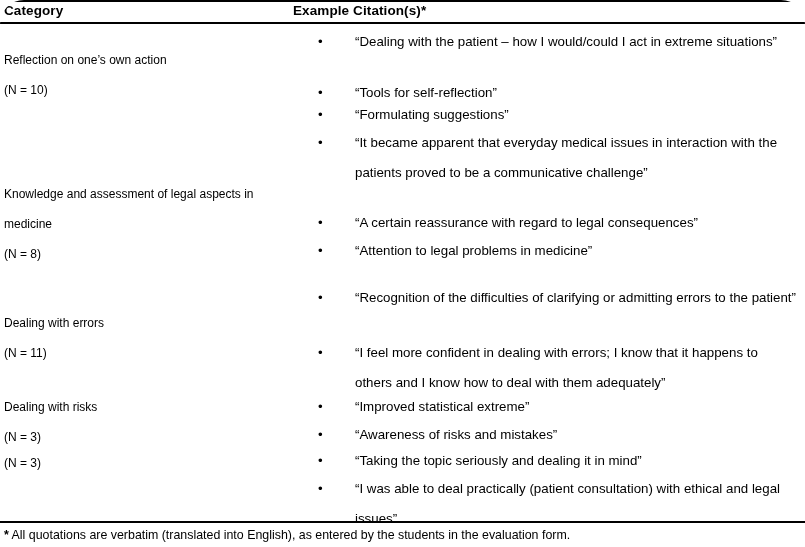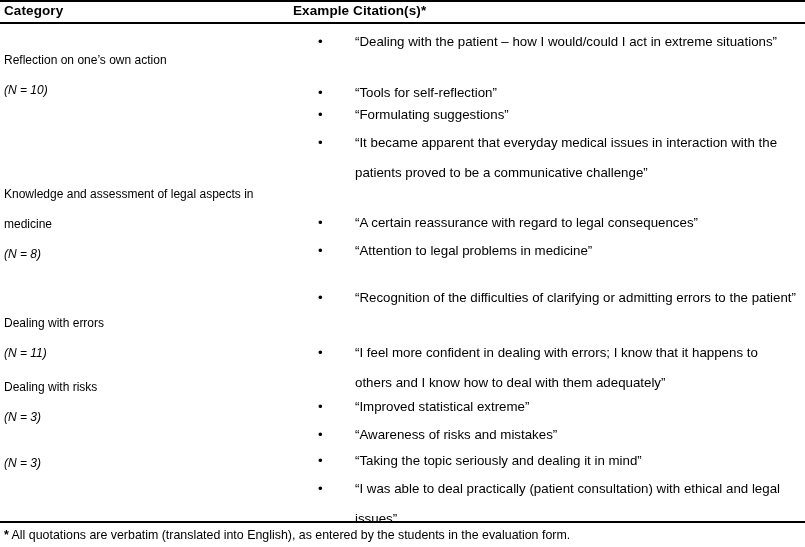--- a/index.html
+++ b/index.html
@@ -13,20 +13,21 @@
     font-family: "Liberation Sans", sans-serif;
     color: #000000;
     -webkit-font-smoothing: antialiased;
   }
   #page {
     position: relative;
     width: 805px;
     height: 547px;
     overflow: hidden;
     background: #ffffff;
+    border-radius: 24px;
   }
 
   
   .rule {
     position: absolute;
     left: 0;
     width: 805px;
     background: #000000;
   }
   .rule-top     { top: 0px;   height: 2px; }
@@ -47,21 +48,21 @@
 
   
   .cat {
     position: absolute;
     left: 4px;
     width: 282px;
     font-size: 12px;
     line-height: 30px;
   }
   .cat .cat-name { display: block; }
-  .cat .cat-n    { display: block; font-style: italic; }
+  .cat .cat-n    { display: block; }
 
   
   .cite {
     position: absolute;
     left: 318px;
     width: 480px;
     font-size: 13.3px;
     line-height: 30px;
   }
   .cite .bullet {
@@ -144,21 +145,21 @@
   </div>
   <div class="cite" style="top:283px">
     <span class="bullet">•</span>
     <span class="cite-text">“Recognition of the difficulties of clarifying or admitting errors to the patient”</span>
   </div>
   <div class="cite" style="top:338px">
     <span class="bullet">•</span>
     <span class="cite-text">“I feel more confident in dealing with errors; I know that it happens to others and I know how to deal with them adequately”</span>
   </div>
 
-  <div class="cat" style="top:372px">
+  <div class="cat" style="top:392px">
     <span class="cat-name">Dealing with risks</span>
     <span class="cat-n">(N = 3)</span>
   </div>
   <div class="cite" style="top:392px">
     <span class="bullet">•</span>
     <span class="cite-text">“Improved statistical extreme”</span>
   </div>
   <div class="cite" style="top:420px">
     <span class="bullet">•</span>
     <span class="cite-text">“Awareness of risks and mistakes”</span>

